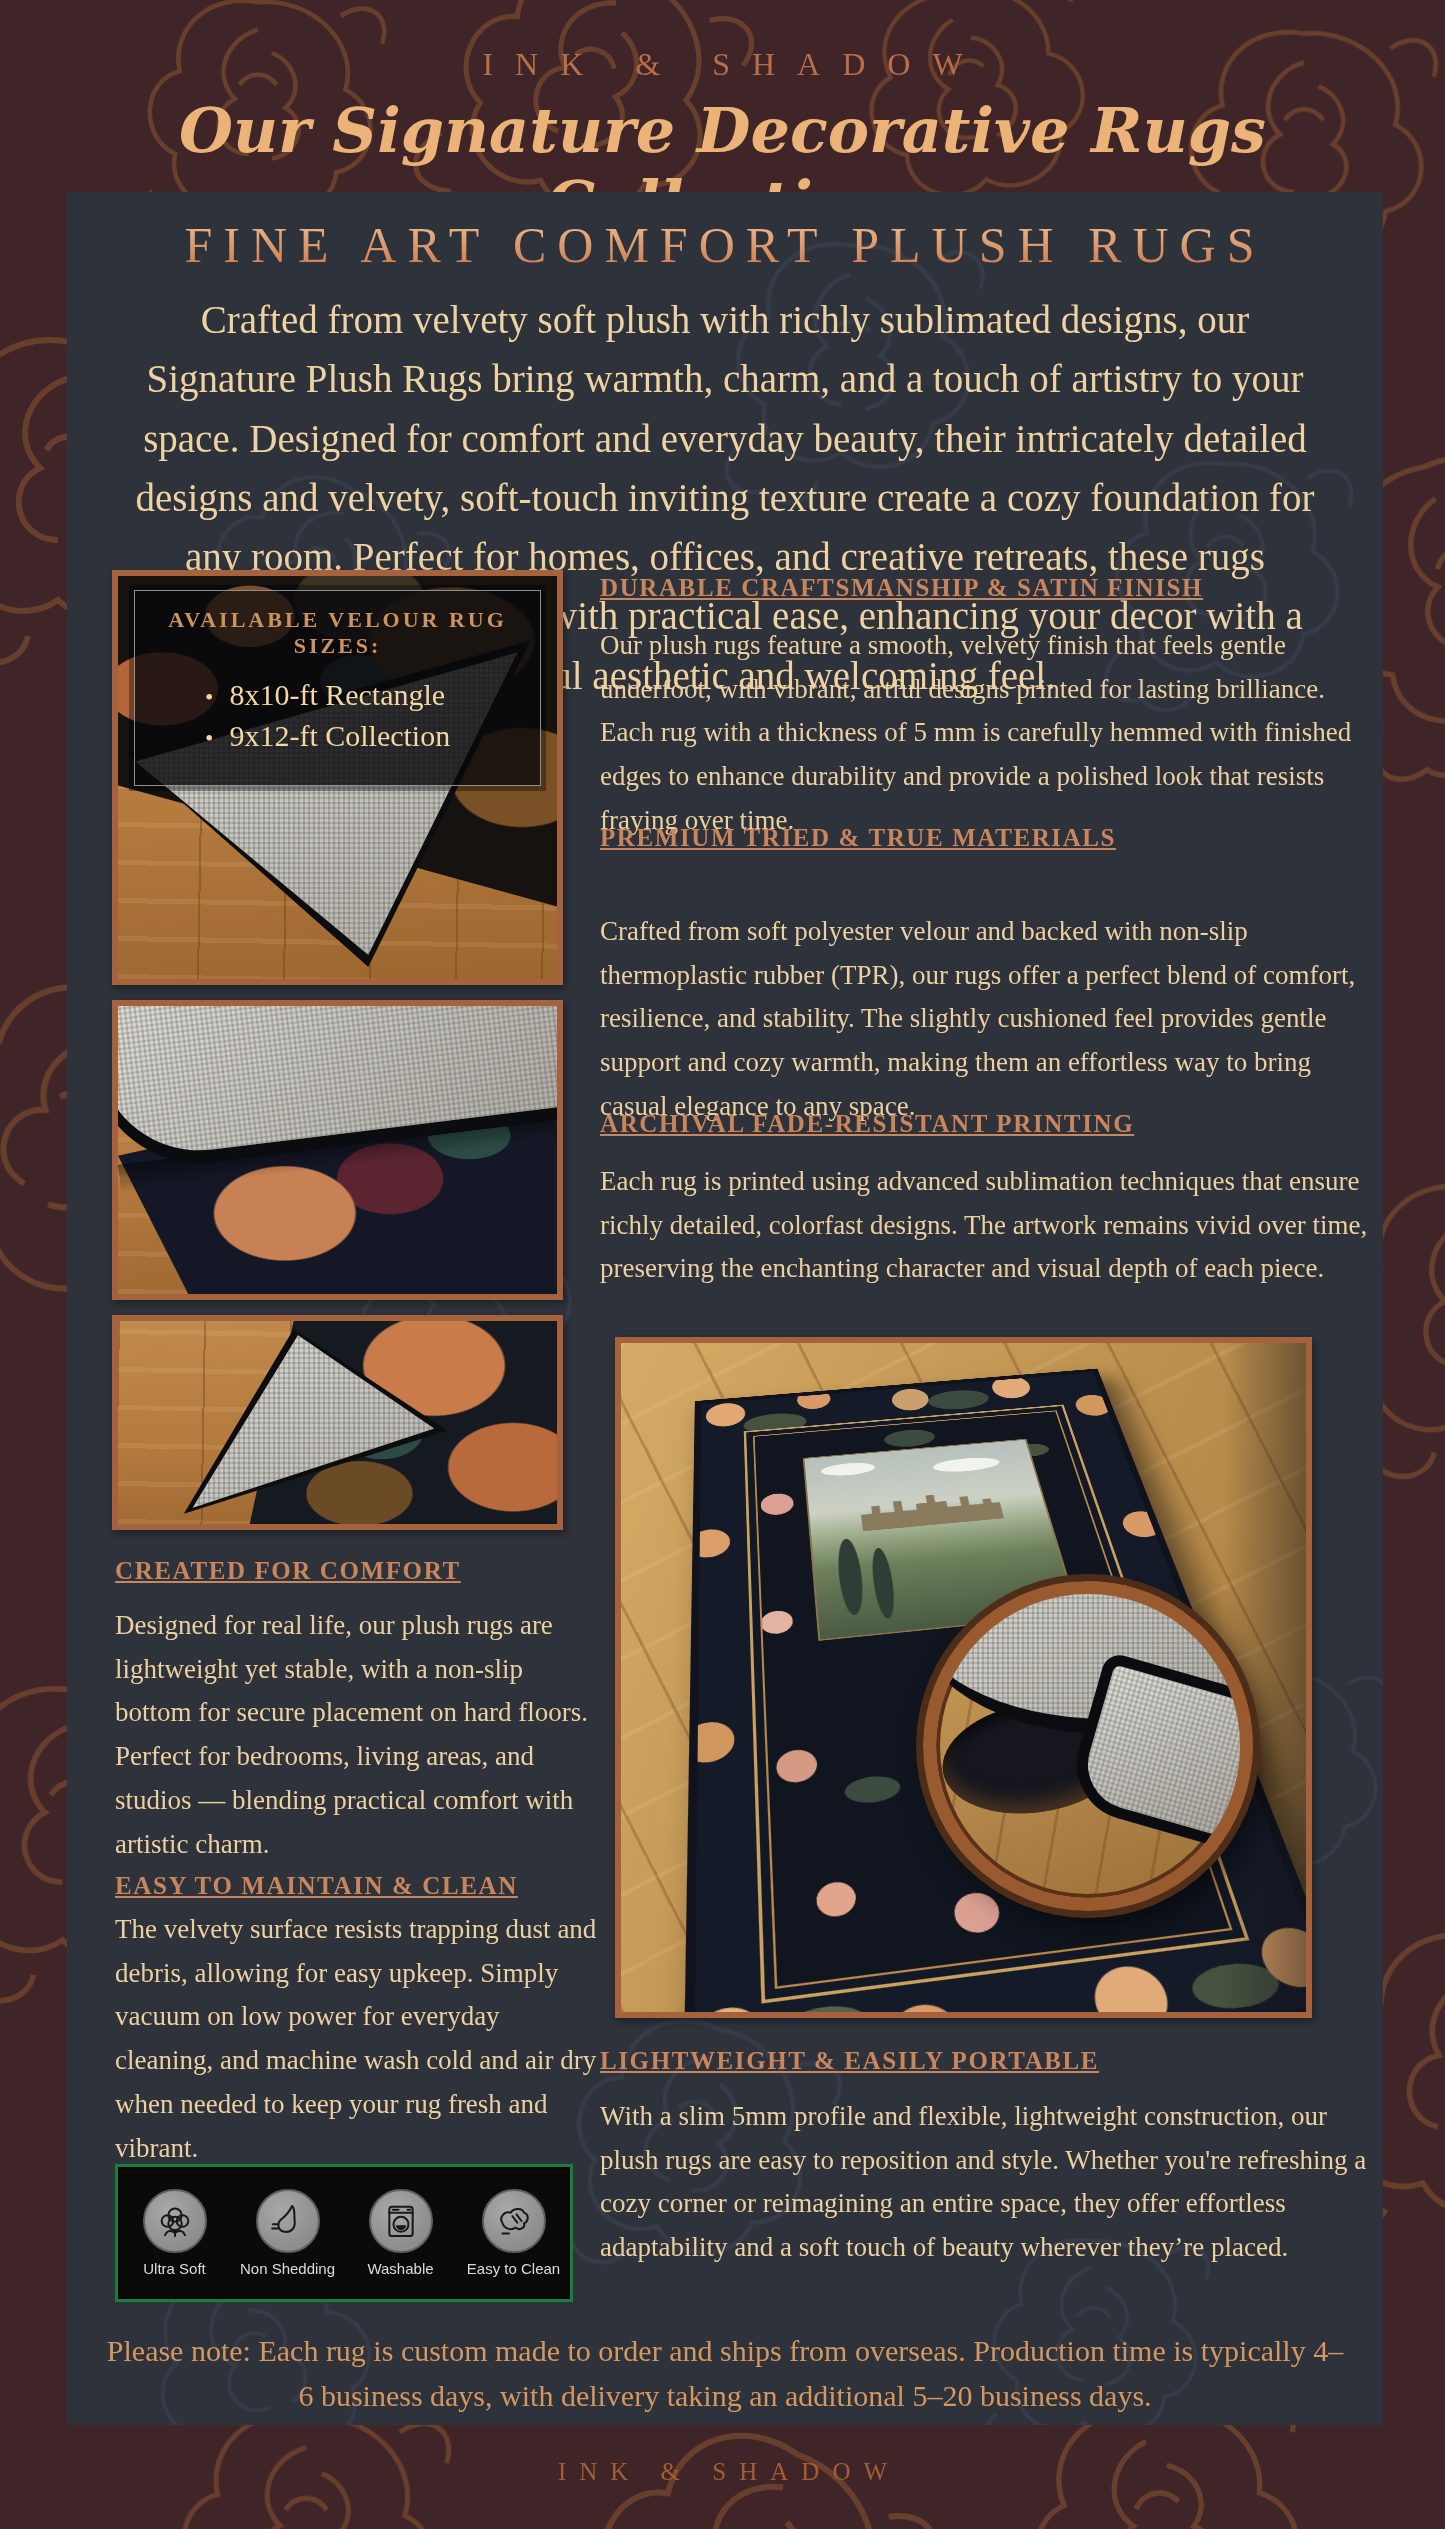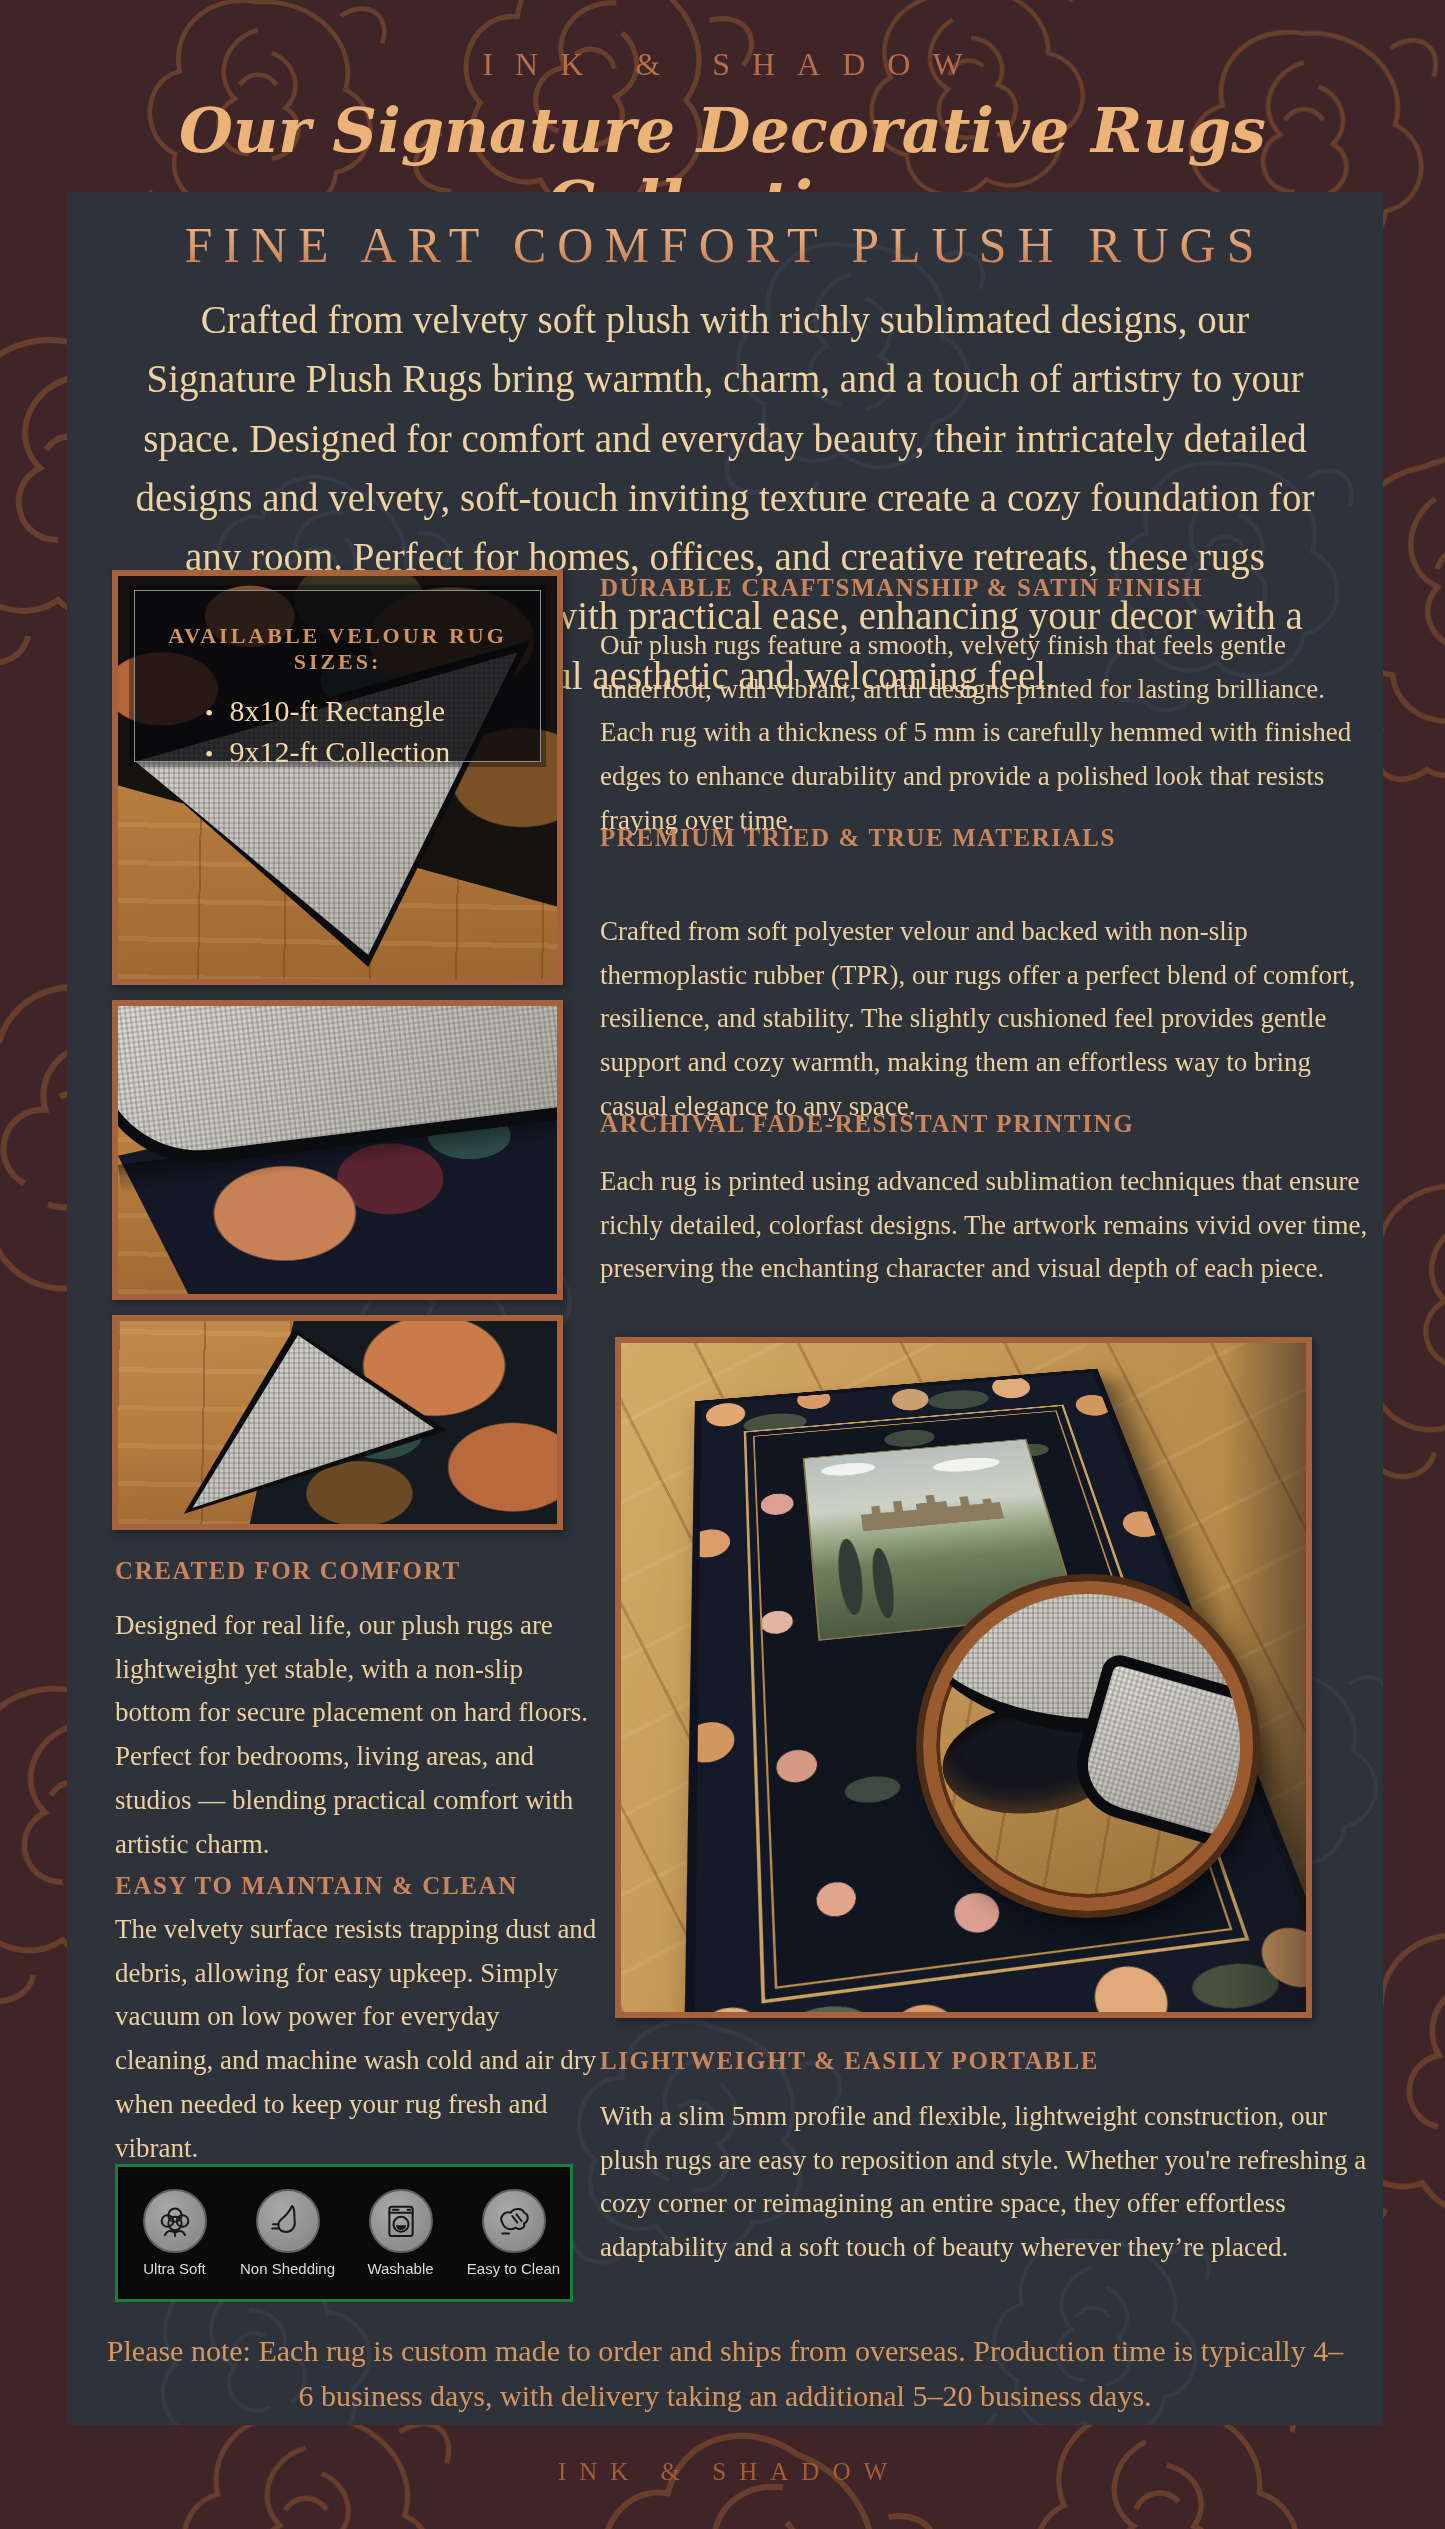--- a/index.html
+++ b/index.html
@@ -18,21 +18,21 @@
   
   .panel { position:absolute; left:67px; top:192px; width:1316px; height:2233px;
     background:#2e323b; overflow:hidden; }
   .panel-title { position:absolute; left:0; top:24px; width:100%; text-align:center;
     font-size:50px; letter-spacing:11px; font-weight:400;
     background:linear-gradient(180deg,#e9b184 20%, #cd7f52 85%);
     -webkit-background-clip:text; background-clip:text; color:transparent; }
   .intro { position:absolute; left:68px; top:98px; width:1180px; text-align:center;
     font-size:39px; line-height:1.52; color:#efd2a2; }
 
-  h2.sec { font-size:25px; font-weight:700; letter-spacing:1.6px; color:#c9855c; }
+  h2.sec { font-size:25px; font-weight:700; letter-spacing:1.6px; color:#c9855c;text-decoration:underline; }
   p.sec-body { font-size:27px; line-height:1.62; color:#edd0a0; }
 
   
   .fr-h1 { position:absolute; left:533px; top:382px; }
   .fr-p1 { position:absolute; left:533px; top:432px; width:770px; }
   .fr-h2 { position:absolute; left:533px; top:632px; }
   .fr-p2 { position:absolute; left:533px; top:718px; width:770px; }
   .fr-h3 { position:absolute; left:533px; top:918px; }
   .fr-p3 { position:absolute; left:533px; top:968px; width:770px; }
 
@@ -72,23 +72,23 @@
   .p1-rug { background-color:#15120f; background-image:
       radial-gradient(140px 90px at 76% 16%, #6b4a26 0%, #6b4a26 58%, transparent 60%),
       radial-gradient(120px 84px at 92% 50%, #7a5026 0%, #7a5026 58%, transparent 60%),
       radial-gradient(95px 62px  at 10% 28%, #b4653a 0%, #b4653a 58%, transparent 60%),
       radial-gradient(76px 52px  at 30% 10%, #c07844 0%, #c07844 58%, transparent 60%),
       radial-gradient(66px 44px  at 55% 26%, #2e4a44 0%, #2e4a44 58%, transparent 60%),
       radial-gradient(110px 70px at 55% 6%,  #3a3322 0%, #3a3322 58%, transparent 60%); }
   .p1-wood { clip-path:polygon(0 52%, 100% 82%, 100% 100%, 0 100%); }
   .p1-fold-edge { clip-path:polygon(2% 44%, 94% 16%, 57% 97%); background:#0d0d10; }
   .p1-fold { clip-path:polygon(4% 46%, 91% 19%, 57% 94%); }
-  .sizes-box { position:absolute; left:16px; right:16px; top:14px; height:172px;
+  .sizes-box { position:absolute; left:16px; right:16px; top:14px; height:196px;
       background:rgba(9,9,12,.82); border:1px solid #8d8d94;
-      box-shadow:0 0 0 5px rgba(0,0,0,.35); padding-top:32px; }
+      box-shadow:0 0 0 5px rgba(0,0,0,.35); padding-top:16px; }
   .sizes-title { text-align:center; font-size:22px; letter-spacing:3px; color:#cd9261; font-weight:700; }
   .sizes-list { margin:16px auto 0; width:265px; list-style:none; }
   .sizes-list li { font-size:30px; color:#f3d7a5; line-height:1.35; }
   .sizes-list li::before { content:"•"; color:#f3d7a5; margin-right:16px; font-size:24px; }
 
   
   .p2-under { clip-path:polygon(0 52%, 100% 18%, 100% 100%, 16% 100%);
       background-color:#141826; background-image:
       radial-gradient(120px 80px at 38% 72%, #c88055 0%, #c88055 58%, transparent 60%),
       radial-gradient(90px 60px at 62% 60%, #5a2430 0%, #5a2430 58%, transparent 60%),

